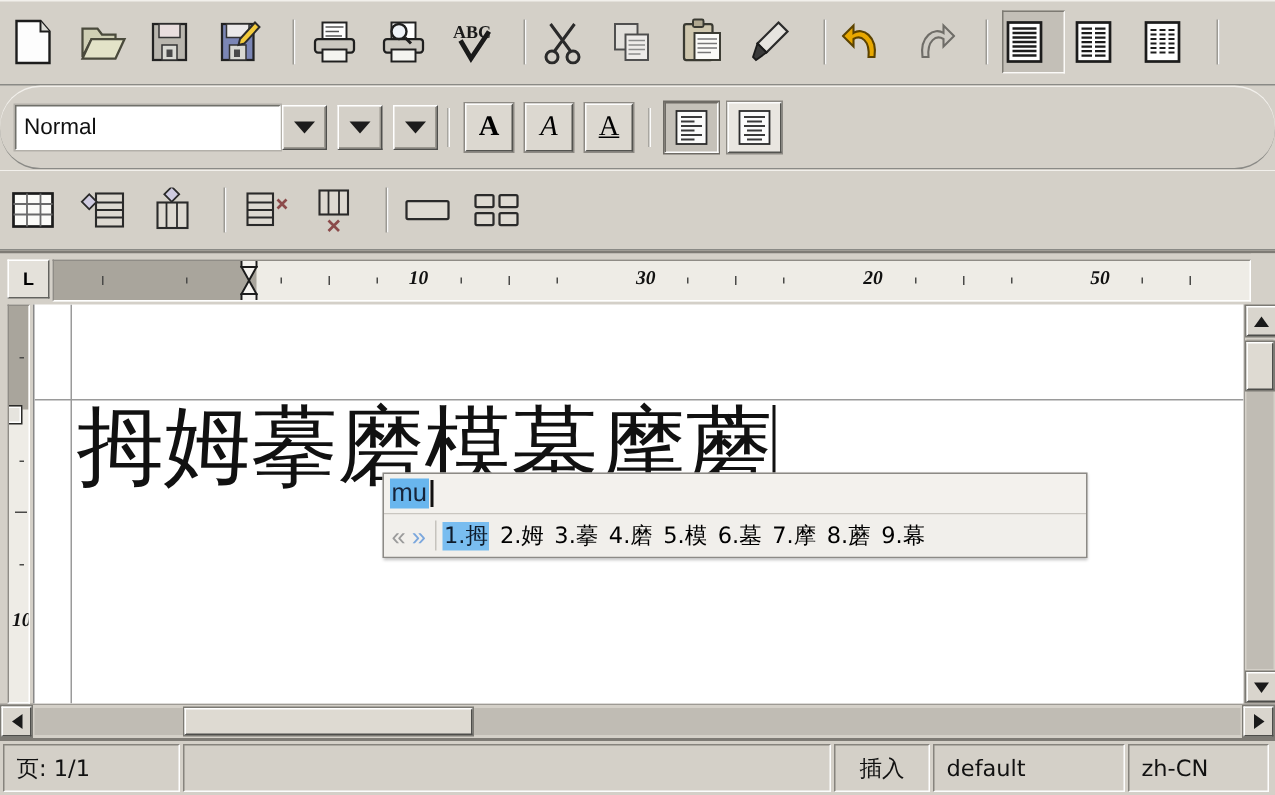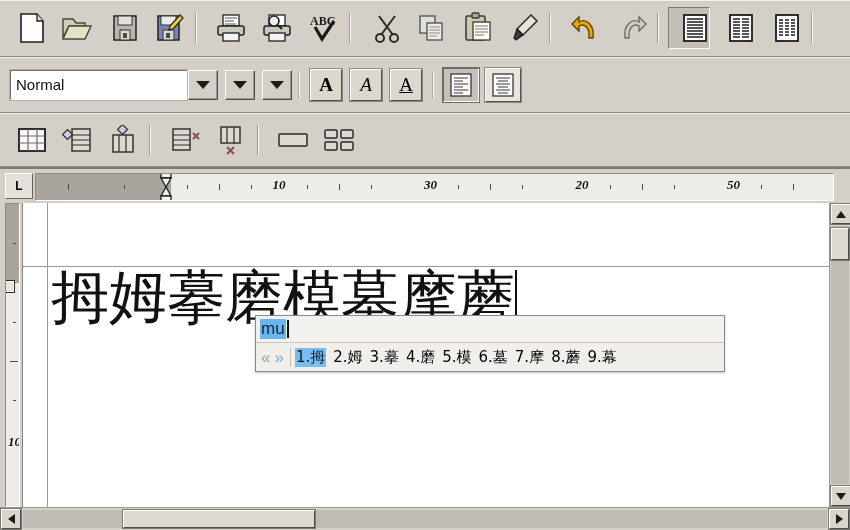--- a/index.html
+++ b/index.html
@@ -14,25 +14,25 @@
 
   
   .toolbar{
     display:flex;align-items:center;
     background:#d4d0c8;
     border-bottom:1px solid #8a8a86;
     box-shadow:inset 0 1px 0 #f2f0ec;
     padding:0 4px;
   }
   .tb1{height:56px;}
-  .tb2{height:55px;}
+  .tb2{height:55px;border-radius:27px;}
   .tb3{height:53px;}
   .tbtn{
     width:40px;height:40px;margin:0 2px;
-    display:flex;align-items:center;justify-content:flex-end;
+    display:flex;align-items:center;justify-content:flex-start;
     background:transparent;border:1px solid transparent;position:relative;
   }
   .tbtn.pressed{
     background:#c3bfb7;
     border-top:1px solid #7d7a73;border-left:1px solid #7d7a73;
     border-right:1px solid #fbfaf8;border-bottom:1px solid #fbfaf8;
   }
   .sep{width:1px;height:30px;margin:0 7px;background:#9c9a94;border-right:1px solid #fafafa;}
   .sepS{width:1px;height:26px;margin:0 6px;background:#a8a6a0;border-right:1px solid #fbfbfb;}
 
@@ -536,14 +536,21 @@
       </div>
       <div class="sbtrack" style="height:18px;">
         <div class="hthumb" style="left:100px;width:190px"></div>
       </div>
       <div class="sbbtn">
         <span class="tri-rt"></span>
       </div>
     </div>
   </div>
 
+  <div class="status">
+    <div class="scell s-page">页: 1/1</div>
+    <div class="scell s-fill"></div>
+    <div class="scell s-ins">插入</div>
+    <div class="scell s-def">default</div>
+    <div class="scell s-lang">zh-CN</div>
+  </div>
 
 </div>
 
 </body></html>

